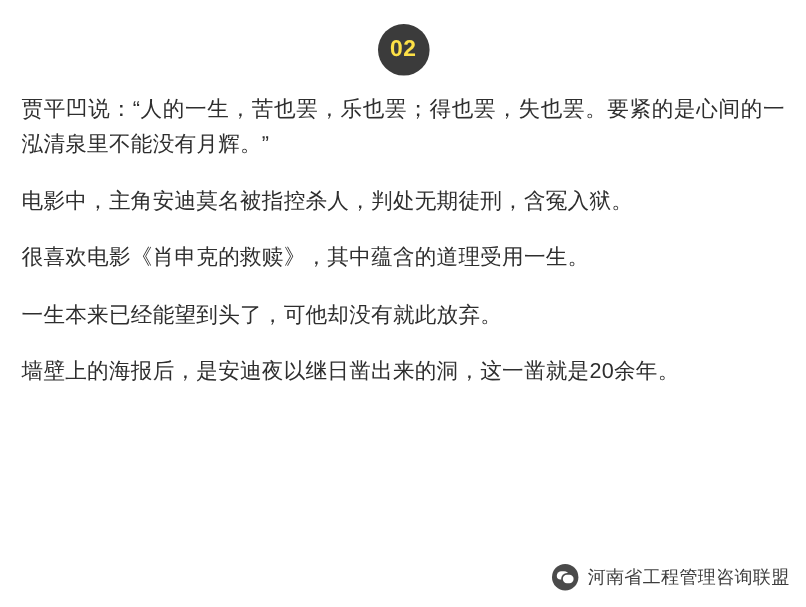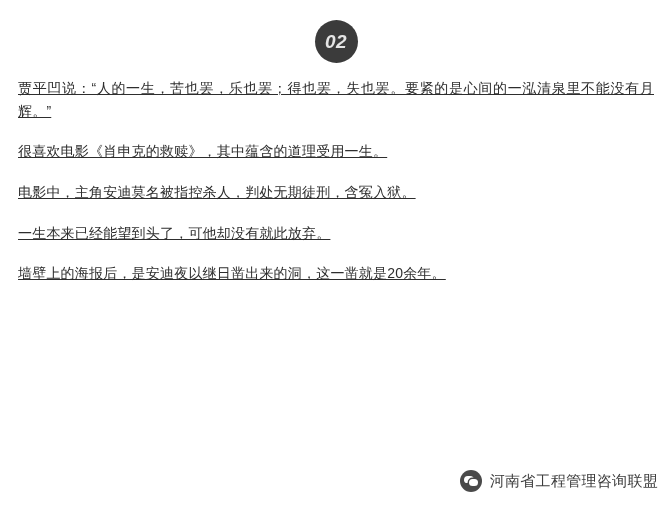--- a/index.html
+++ b/index.html
@@ -26,29 +26,28 @@
     justify-content: center;
     align-items: center;
     padding-top: 20px;
     padding-bottom: 14px;
   }
   .badge {
     width: 43px;
     height: 43px;
     border-radius: 50%;
     background: #3b3b3b;
-    color: #e5e5e5;
+    color: #fde047;
     display: flex;
     align-items: center;
     justify-content: center;
     font-size: 19px;
     font-weight: bold;
     letter-spacing: 0.5px;
     font-family: "Liberation Sans", sans-serif;
-    font-style: italic;
   }
   .heading-row {
     display: flex;
     align-items: center;
     margin: 16px 0 18px 8px;
   }
   .bullet-marker {
     width: 9px;
     height: 9px;
     border: 2px solid #3a3a3a;
@@ -57,27 +56,26 @@
     margin-right: 20px;
     flex: none;
   }
   .heading-text {
     font-size: 18px;
     font-weight: bold;
     color: #1d1d1d;
     letter-spacing: 0.5px;
   }
   .para {
-    font-size: 14px;
+    font-size: 18px;
     line-height: 1.62;
     color: #2e2e2e;
     margin: 0 6px 18px 6px;
     text-align: justify;
     letter-spacing: 0.2px;
-    text-decoration: underline;
   }
   .footer {
     position: absolute;
     right: 14px;
     bottom: 14px;
     display: flex;
     align-items: center;
   }
   .wechat-icon {
     width: 22px;
@@ -119,22 +117,22 @@
 <body>
 
 <div class="page">
 
   <div class="badge-row">
     <div class="badge">02</div>
   </div>
 
 
   <p class="para">贾平凹说：“人的一生，苦也罢，乐也罢；得也罢，失也罢。要紧的是心间的一泓清泉里不能没有月辉。”</p>
+  <p class="para">电影中，主角安迪莫名被指控杀人，判处无期徒刑，含冤入狱。</p>
   <p class="para">很喜欢电影《肖申克的救赎》，其中蕴含的道理受用一生。</p>
-  <p class="para">电影中，主角安迪莫名被指控杀人，判处无期徒刑，含冤入狱。</p>
   <p class="para">一生本来已经能望到头了，可他却没有就此放弃。</p>
   <p class="para">墙壁上的海报后，是安迪夜以继日凿出来的洞，这一凿就是20余年。</p>
 
   <div class="footer">
     <span class="wechat-icon"></span>
     <span class="footer-text">河南省工程管理咨询联盟</span>
   </div>
 
 </div>
 

